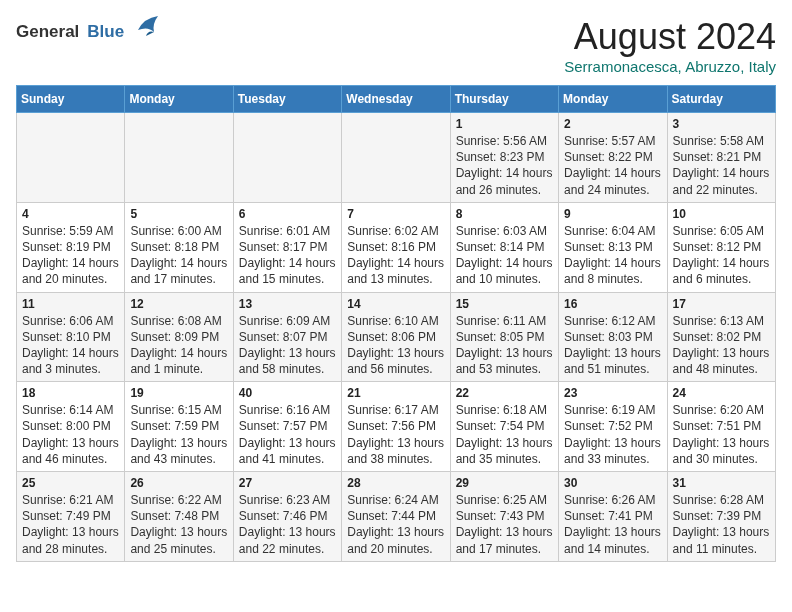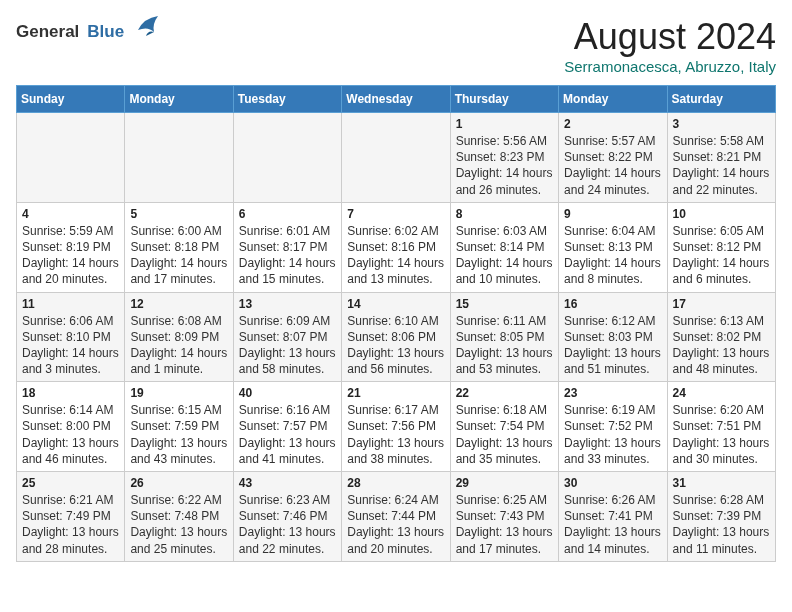--- a/index.html
+++ b/index.html
@@ -277,21 +277,21 @@
 Sunset: 7:49 PM
 Daylight: 13 hours and 28 minutes.</div>
         </td>
         <td>
           <span class="day-number">26</span>
           <div class="day-info">Sunrise: 6:22 AM
 Sunset: 7:48 PM
 Daylight: 13 hours and 25 minutes.</div>
         </td>
         <td>
-          <span class="day-number">43</span>
+          <span class="day-number">27</span>
           <div class="day-info">Sunrise: 6:23 AM
 Sunset: 7:46 PM
 Daylight: 13 hours and 22 minutes.</div>
         </td>
         <td>
           <span class="day-number">28</span>
           <div class="day-info">Sunrise: 6:24 AM
 Sunset: 7:44 PM
 Daylight: 13 hours and 20 minutes.</div>
         </td>

